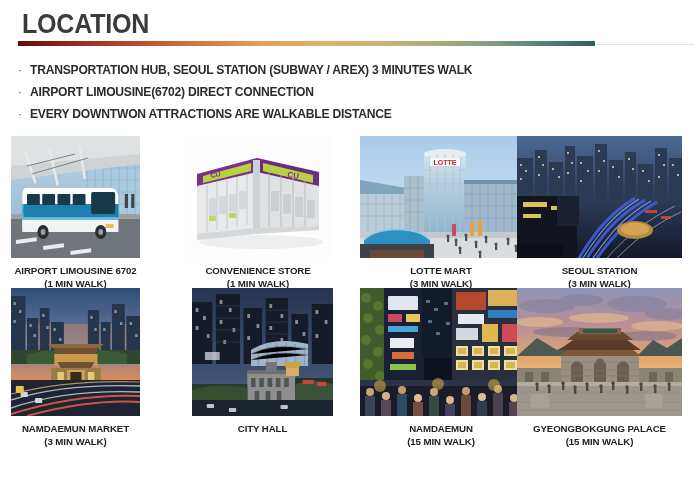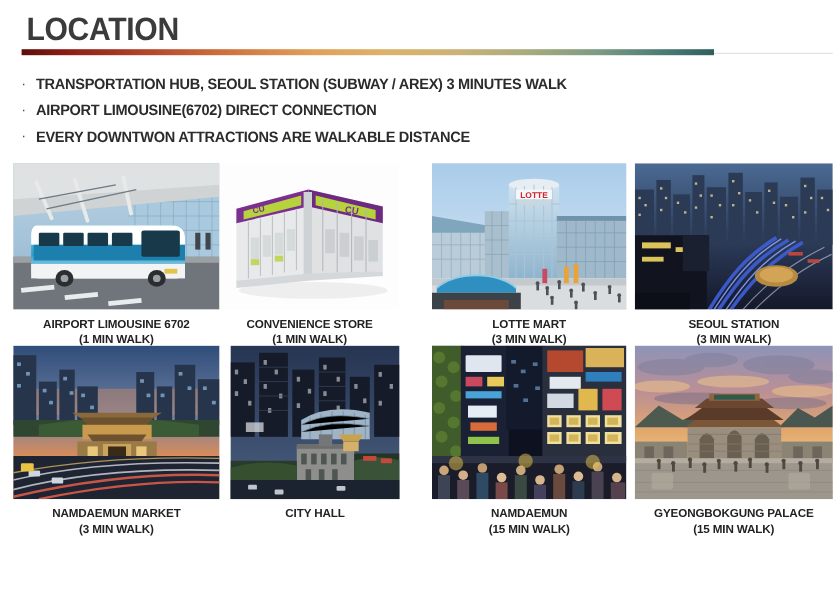--- a/index.html
+++ b/index.html
@@ -78,24 +78,24 @@
     text-align:center;
     font-size:9.7px; font-weight:bold;
     line-height:12.5px;
     color:#222; letter-spacing:-0.1px;
   }
   .caption .l2 { display:block; }
 
   .row-2 .thumb { height:128px; }
 
   
-  .c1 { left:11px;  width:172px; }
+  .c1 { left:11px;  width:129px; }
   .c2 { left:183px; width:150px; }
   .c3 { left:360px; width:162px; }
-  .c4 { left:529px; width:165px; }
+  .c4 { left:517px; width:165px; }
 
   .row-2 .c2 { left:180px; width:153px;padding-left:12px; }
 </style>
 </head>
 <body>
 
 <div class="page-title">LOCATION</div>
 
 <div class="divider-wrap">
   <div class="divider-thin"></div>

